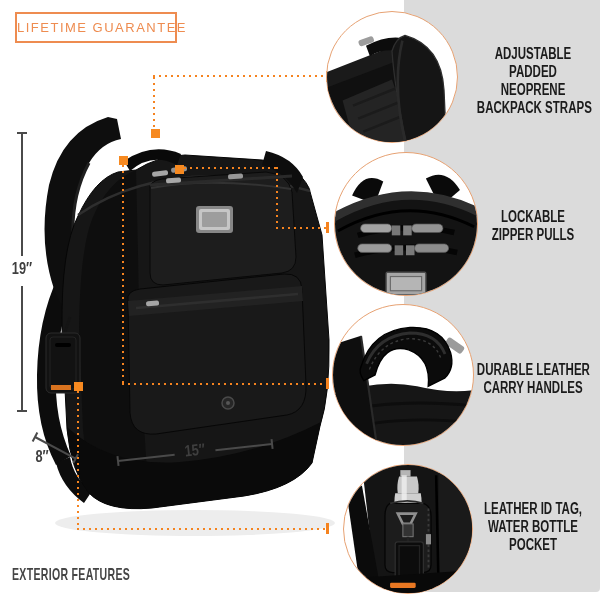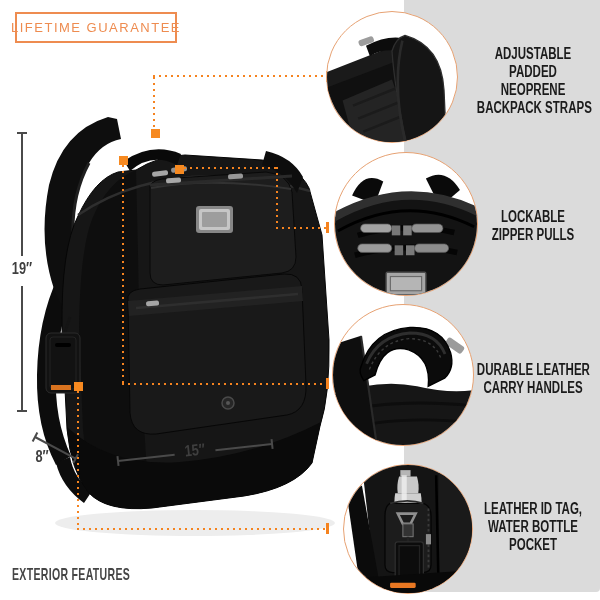--- a/index.html
+++ b/index.html
@@ -3,21 +3,21 @@
 <meta charset="utf-8">
 <style>
   html,body{margin:0;padding:0;background:#ffffff;}
   .stage{position:relative;width:600px;height:600px;background:#ffffff;overflow:hidden;
          font-family:"Liberation Sans",sans-serif;}
   
   .panel{position:absolute;left:404px;top:0;width:196px;height:592px;background:#dbdbdb;
          border-radius:0 0 4px 10px;}
   
   .badge{position:absolute;left:15px;top:12px;width:162px;height:31px;border:2px solid #ee8c50;
-         box-sizing:border-box;display:flex;align-items:center;justify-content:center;}
+         box-sizing:border-box;display:flex;align-items:center;}
   .badge span{color:#ee8c50;font-size:13px;letter-spacing:1.5px;white-space:nowrap;}
   
   .circ{position:absolute;border-radius:50%;background:#ffffff;border:1.5px solid #e7a273;
         overflow:hidden;box-sizing:border-box;}
   .circ svg{position:absolute;left:0;top:0;width:100%;height:100%;}
   .c1{left:326px;top:11px;width:132px;height:132px;}
   .c2{left:334px;top:152px;width:144px;height:144px;}
   .c3{left:332px;top:304px;width:142px;height:142px;}
   .c4{left:343px;top:464px;width:130px;height:130px;}
   

